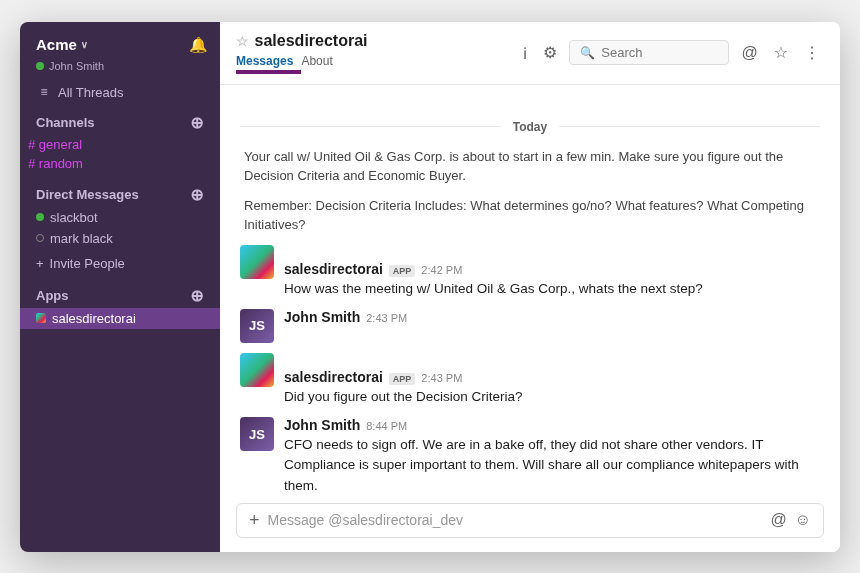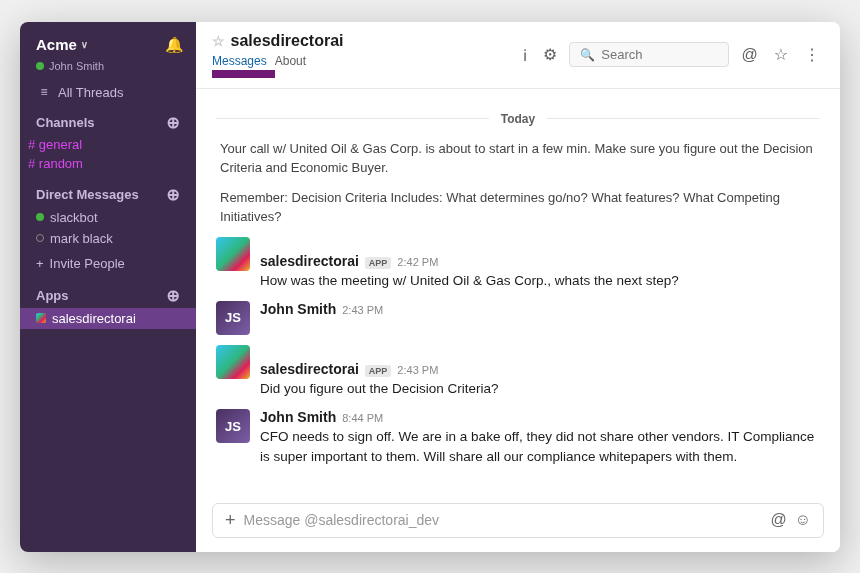--- a/index.html
+++ b/index.html
@@ -15,21 +15,21 @@
       width: 820px;
       height: 530px;
       background: #fff;
       border-radius: 8px;
       box-shadow: 0 10px 40px rgba(0,0,0,0.25);
       display: flex;
       overflow: hidden;
     }
     
     .sidebar {
-      width: 176px;
+      width: 200px;
       background: #3b2a4a;
       display: flex;
       flex-direction: column;
       flex-shrink: 0;
       overflow-y: auto;
     }
     .sidebar-header {
       display: flex;
       align-items: center;
       justify-content: space-between;
@@ -191,22 +191,22 @@
       margin-top: 2px;
     }
     .channel-tab {
       font-size: 12px;
       color: #616061;
       padding: 2px 8px 2px 0;
       cursor: pointer;
     }
     .channel-tab.active {
       color: #1264a3;
-      border-bottom: 8px solid #701a75;
-      font-weight: 400;
+      border-bottom: 4px solid #701a75;
+      font-weight: 700;
       text-align: center;
     }
     .channel-header-right {
       display: flex;
       align-items: center;
       gap: 8px;
     }
     .header-icon-btn {
       background: none;
       border: none;
@@ -234,21 +234,21 @@
       font-size: 13px;
       color: #616061;
       outline: none;
       width: 100%;
     }
     .search-icon-sm { color: #888; font-size: 12px; }
     
     .messages-area {
       flex: 1;
       overflow-y: auto;
-      padding: 12px 20px;
+      padding: 24px 20px;
     }
     .date-divider {
       text-align: center;
       margin: 8px 0 12px 0;
       position: relative;
     }
     .date-divider::before {
       content: '';
       position: absolute;
       left: 0; right: 0;

